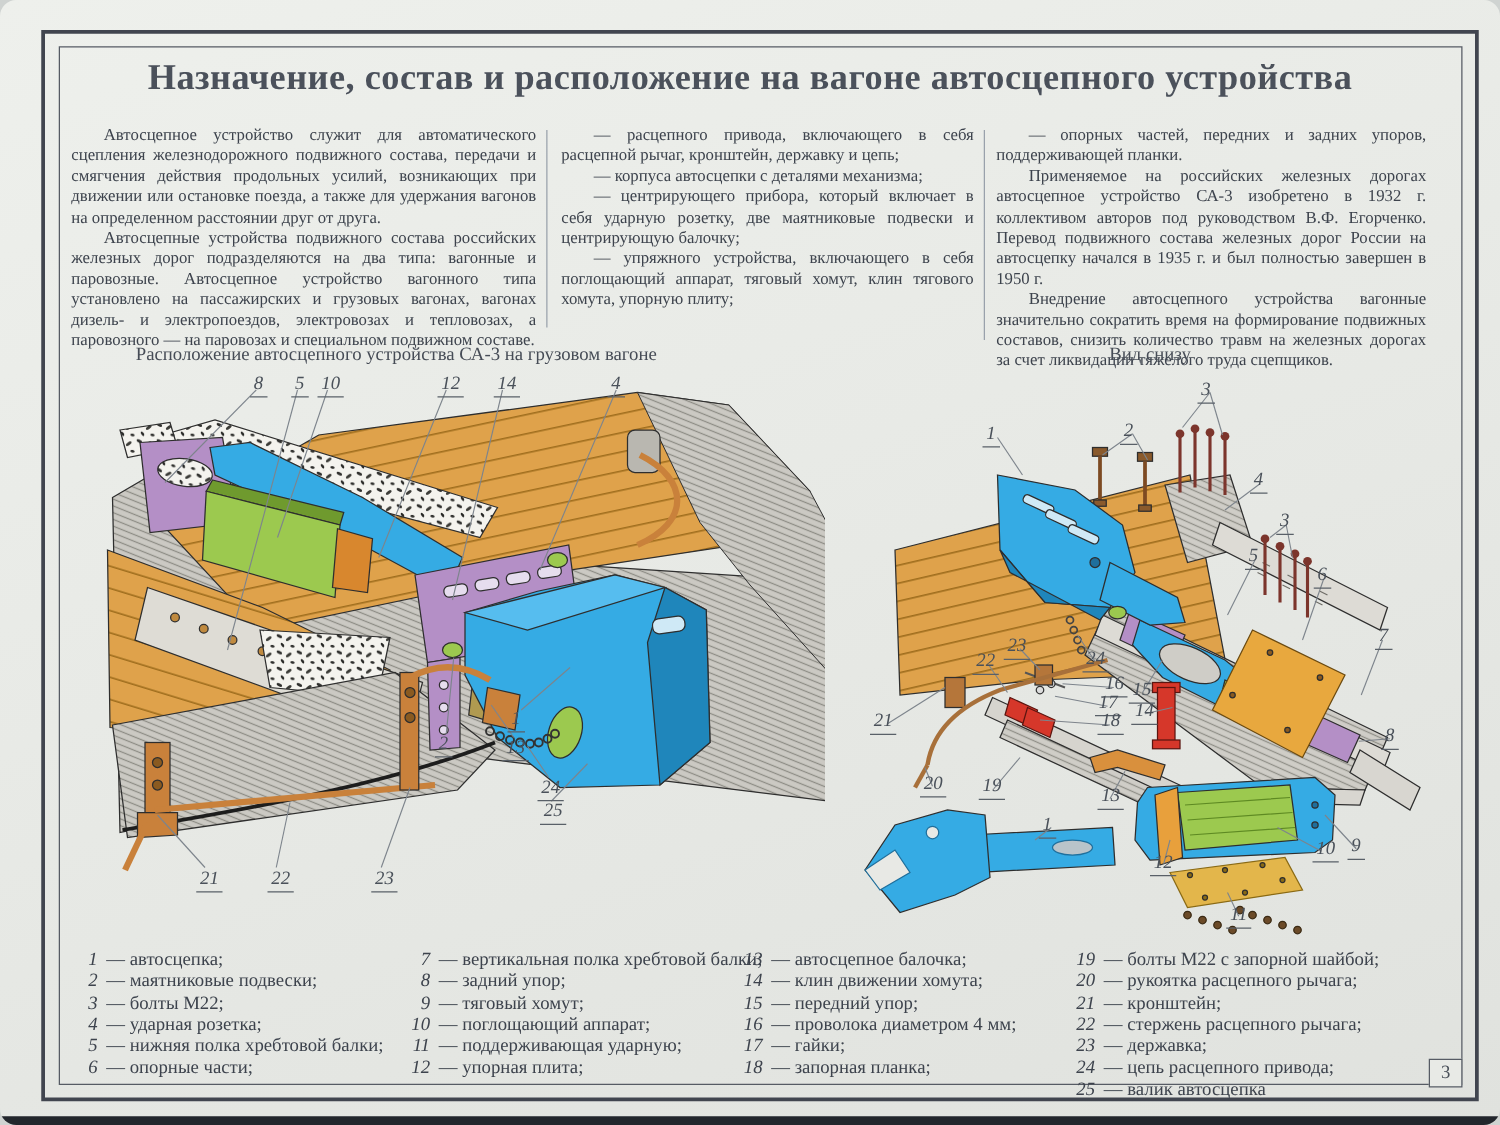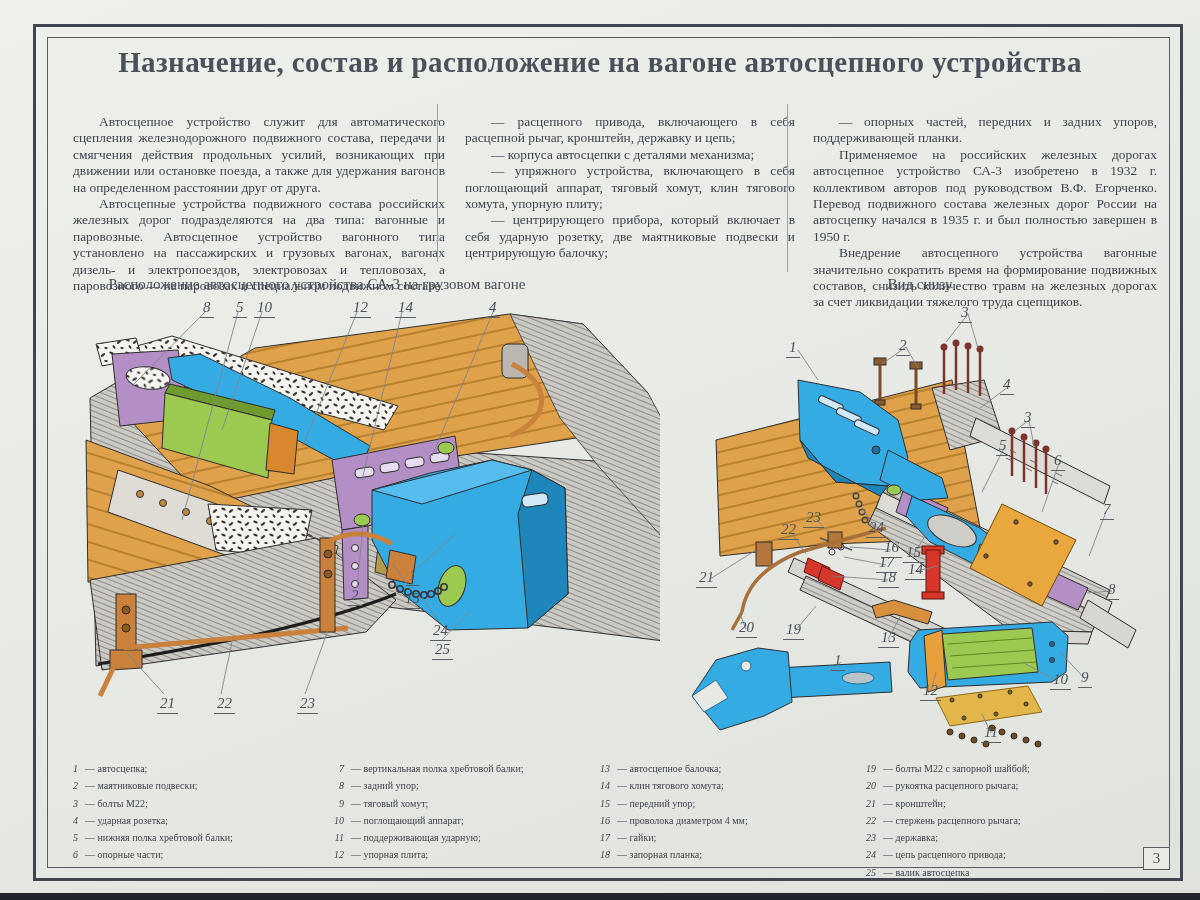--- a/index.html
+++ b/index.html
@@ -1,34 +1,34 @@
 <!DOCTYPE html>
 <html><head>
 <meta charset="utf-8">
 <style>
   html,body{margin:0;padding:0;background:#cfd3d1;}
   .stage{position:relative;width:1200px;height:900px;overflow:hidden;
          background:linear-gradient(160deg,#eef0ec 0%,#e8eae6 45%,#e0e2de 100%);
-         font-family:"Liberation Serif","DejaVu Serif",serif;color:#3d434d;}
+         font-family:"Liberation Serif","DejaVu Serif",serif;color:#3d434d;border-radius:13px;}
   .photo-edge-bottom{position:absolute;left:0;right:0;bottom:0;height:7px;background:#22262c;}
   .frame-outer{position:absolute;left:33px;top:24px;width:1144px;height:851px;border:3.5px solid #41454f;}
   .frame-inner{position:absolute;left:47px;top:37px;width:1121px;height:829px;border:1.5px solid #565b64;}
   .page-title{position:absolute;left:60px;width:1080px;top:46px;text-align:center;
               font-size:29px;font-weight:bold;color:#4b515b;letter-spacing:.4px;}
-  .intro-col{position:absolute;top:114px;margin-left:16px;}
+  .intro-col{position:absolute;top:100px;}
   .intro-col p{margin:0;text-indent:26px;text-align:justify;font-size:13.4px;line-height:16.4px;color:#3d434d;}
   .vdiv{position:absolute;width:1px;background:#99a1ab;}
   .fig-caption{position:absolute;top:276px;text-align:center;font-size:15px;font-weight:normal;color:#464c56;}
   .figure{position:absolute;}
   .figure svg{position:absolute;left:0;top:0;}
   .callout-layer{position:absolute;left:0;top:0;right:0;bottom:0;}
   .callout{position:absolute;font-style:italic;font-size:15px;line-height:15px;color:#4a515a;
            border-bottom:1px solid #596068;padding:0 3px 2px 3px;}
   .legend-col{position:absolute;top:760px;}
-  .legend-item{white-space:nowrap;font-size:10px;line-height:17.3px;color:#3d434d;}
+  .legend-item{white-space:nowrap;font-size:15px;line-height:17.3px;color:#3d434d;}
   .legend-num{display:inline-block;width:24px;text-align:right;font-style:italic;margin-right:7px;}
   .page-num-box{position:absolute;left:1143px;top:847px;width:25px;height:21px;border:1.5px solid #565b64;
                 display:flex;align-items:center;justify-content:center;font-size:15px;color:#4a515a;background:#e8eae6;}
 </style>
 </head>
 <body>
 
 <div class="stage">
   <div class="frame-outer"></div>
   <div class="frame-inner"></div>
@@ -37,22 +37,22 @@
 
   <div class="intro-col" style="left:57px;width:372px">
 
   <p>Автосцепное устройство служит для автоматического сцепления железнодорожного подвижного состава, передачи и смягчения действия продольных усилий, возникающих при движении или остановке поезда, а также для удержания вагонов на определенном расстоянии друг от друга.</p>
       <p>Автосцепные устройства подвижного состава российских железных дорог подразделяются на два типа: вагонные и паровозные. Автосцепное устройство вагонного типа установлено на пассажирских и грузовых вагонах, вагонах дизель- и электропоездов, электровозах и тепловозах, а паровозного — на паровозах и специальном подвижном составе.</p>
     </div>
   <div class="intro-col" style="left:449px;width:330px">
 
       <p>— расцепного привода, включающего в себя расцепной рычаг, кронштейн, державку и цепь;</p>
       <p>— корпуса автосцепки с деталями механизма;</p>
+      <p>— центрирующего прибора, который включает в себя ударную розетку, две маятниковые подвески и центрирующую балочку;</p>
       <p>— упряжного устройства, включающего в себя поглощающий аппарат, тяговый хомут, клин тягового хомута, упорную плиту;</p>
-      <p>— центрирующего прибора, который включает в себя ударную розетку, две маятниковые подвески и центрирующую балочку;</p>
     </div>
   <div class="intro-col" style="left:797px;width:344px">
 
   <p>— опорных частей, передних и задних упоров, поддерживающей планки.</p>
       <p>Применяемое на российских железных дорогах автосцепное устройство СА-3 изобретено в 1932 г. коллективом авторов под руководством В.Ф. Егорченко. Перевод подвижного состава железных дорог России на автосцепку начался в 1935 г. и был полностью завершен в 1950 г.</p>
       <p>Внедрение автосцепного устройства вагонные значительно сократить время на формирование подвижных составов, снизить количество травм на железных дорогах за счет ликвидации тяжелого труда сцепщиков.</p>
     </div>
   <div class="vdiv" style="left:437px;top:104px;height:158px"></div>
   <div class="vdiv" style="left:787px;top:104px;height:168px"></div>
 
@@ -435,21 +435,21 @@
   <div class="legend-item"><span class="legend-num">7</span><span class="legend-text">— вертикальная полка хребтовой балки;</span></div>
       <div class="legend-item"><span class="legend-num">8</span><span class="legend-text">— задний упор;</span></div>
       <div class="legend-item"><span class="legend-num">9</span><span class="legend-text">— тяговый хомут;</span></div>
       <div class="legend-item"><span class="legend-num">10</span><span class="legend-text">— поглощающий аппарат;</span></div>
       <div class="legend-item"><span class="legend-num">11</span><span class="legend-text">— поддерживающая ударную;</span></div>
       <div class="legend-item"><span class="legend-num">12</span><span class="legend-text">— упорная плита;</span></div>
     </div>
   <div class="legend-col" style="left:586px;width:256px">
 
   <div class="legend-item"><span class="legend-num">13</span><span class="legend-text">— автосцепное балочка;</span></div>
-      <div class="legend-item"><span class="legend-num">14</span><span class="legend-text">— клин тягового хомута;</span></div>
+      <div class="legend-item"><span class="legend-num">14</span><span class="legend-text">— клин движении хомута;</span></div>
       <div class="legend-item"><span class="legend-num">15</span><span class="legend-text">— передний упор;</span></div>
       <div class="legend-item"><span class="legend-num">16</span><span class="legend-text">— проволока диаметром 4 мм;</span></div>
       <div class="legend-item"><span class="legend-num">17</span><span class="legend-text">— гайки;</span></div>
       <div class="legend-item"><span class="legend-num">18</span><span class="legend-text">— запорная планка;</span></div>
     </div>
   <div class="legend-col" style="left:852px;width:290px">
 
   <div class="legend-item"><span class="legend-num">19</span><span class="legend-text">— болты М22 с запорной шайбой;</span></div>
       <div class="legend-item"><span class="legend-num">20</span><span class="legend-text">— рукоятка расцепного рычага;</span></div>
       <div class="legend-item"><span class="legend-num">21</span><span class="legend-text">— кронштейн;</span></div>

